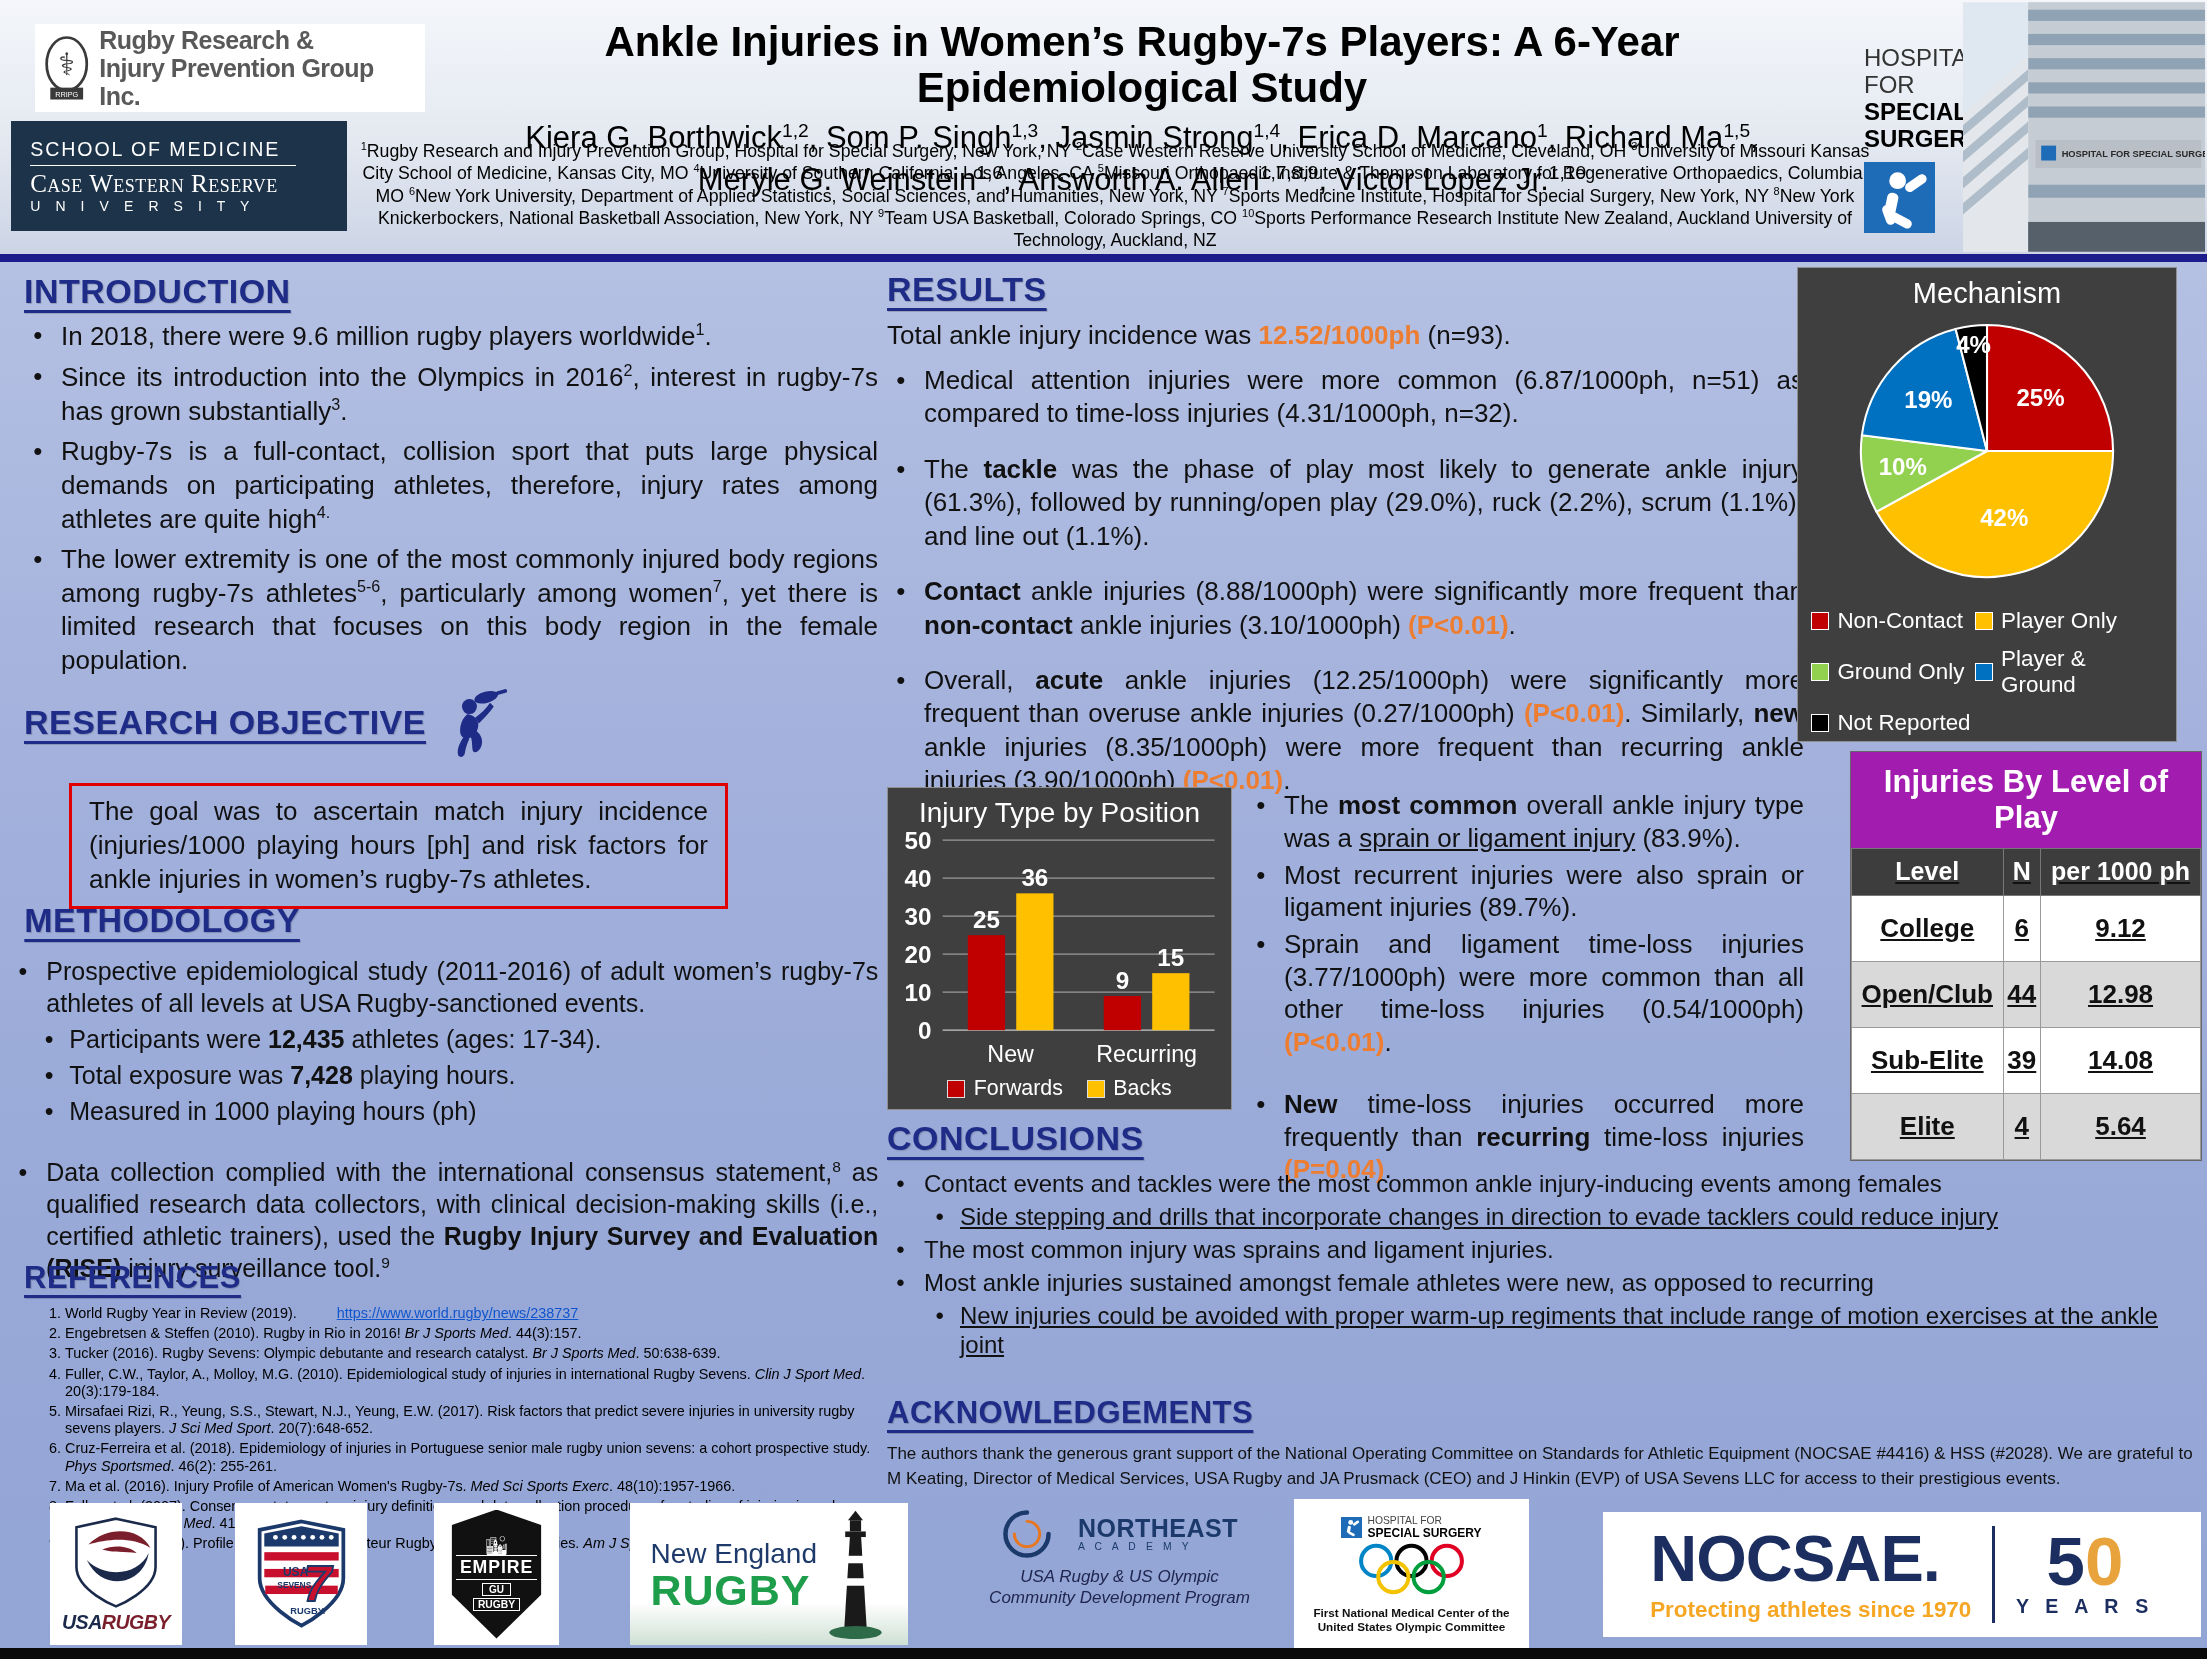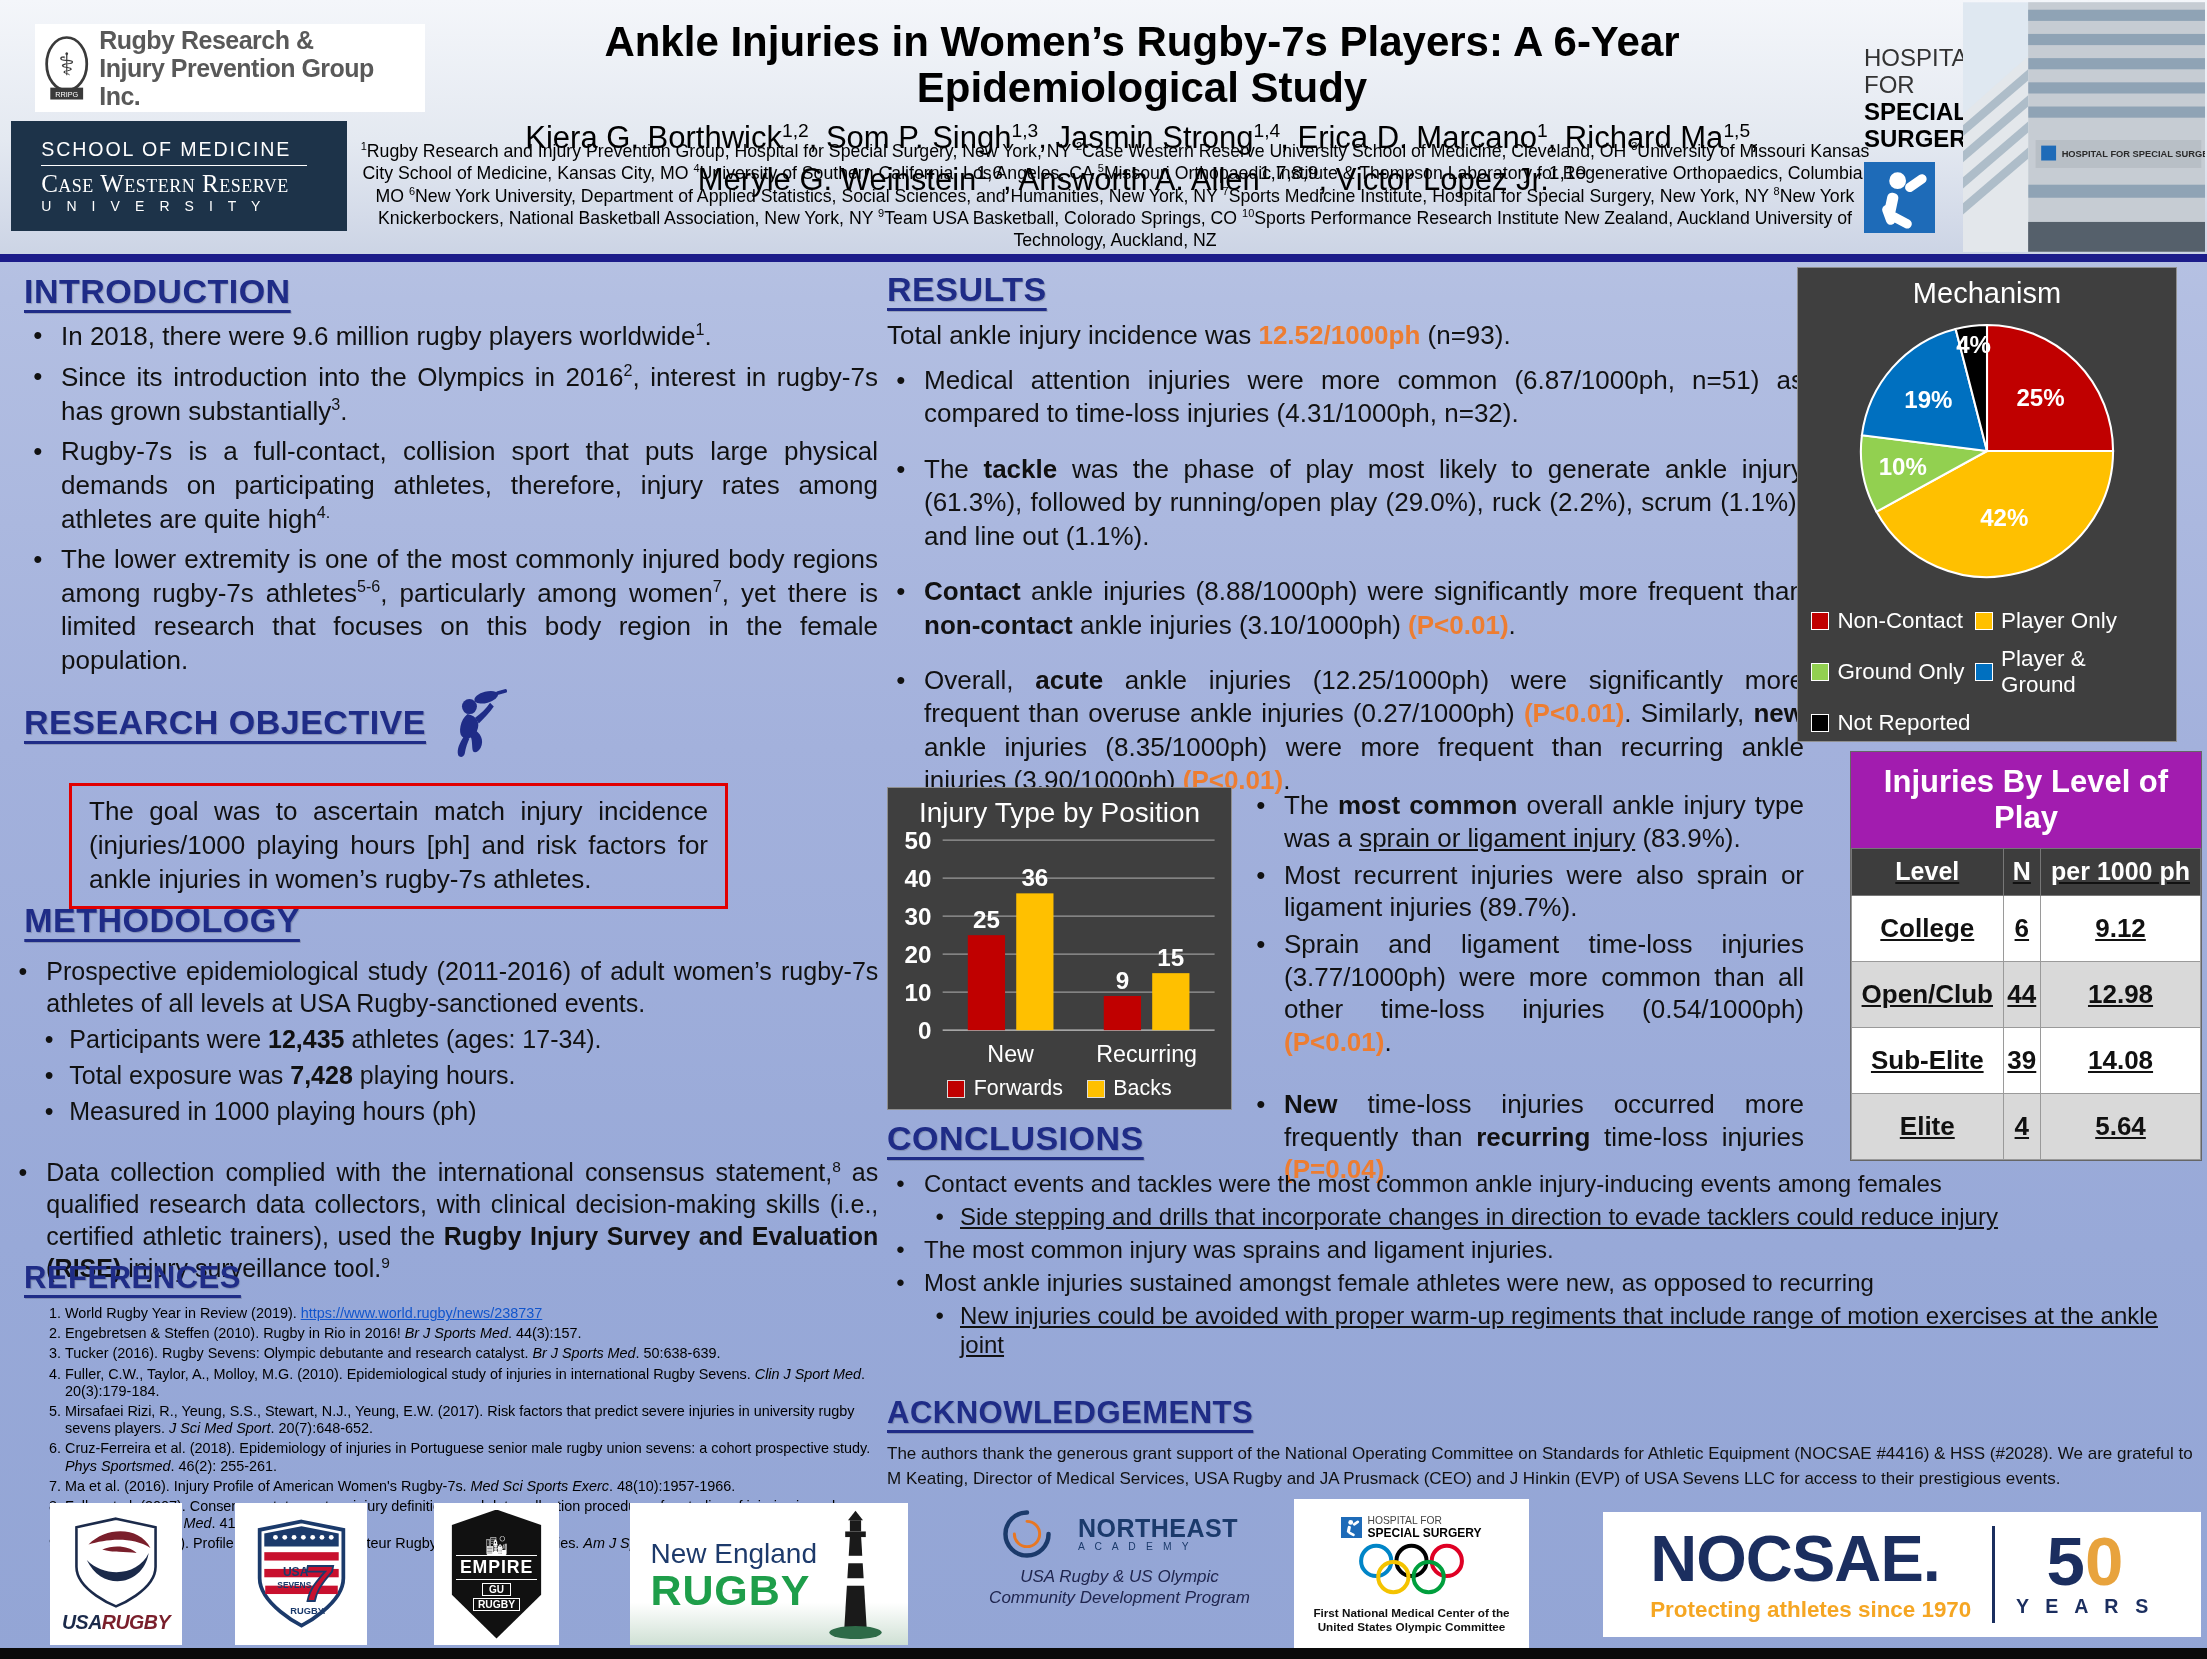--- a/index.html
+++ b/index.html
@@ -7,21 +7,21 @@
   #poster{position:relative;width:2208px;height:1659px;overflow:hidden;
     background:linear-gradient(180deg,#c6cee4 0%,#b3bfe2 18%,#a3b1dc 45%,#98a9d8 75%,#93a5d5 100%);}
   
   #header{position:absolute;left:0;top:0;width:2208px;height:254px;
     background:linear-gradient(180deg,#f4f6fa 0%,#e4e9f1 55%,#ccd4e5 100%);}
   #header-rule{position:absolute;left:0;top:254px;width:2208px;height:8.4px;background:#1c1c8a;}
   .logo-rripg{position:absolute;left:35px;top:24px;width:390px;height:88px;background:#fff;
     display:flex;align-items:center;gap:9.3px;padding:0 7.5px;box-sizing:border-box;}
   .rripg-text{color:#595959;font-weight:bold;font-size:25px;line-height:1.12;letter-spacing:-0.5px;}
   .logo-cwru{position:absolute;left:11.2px;top:121px;width:336px;height:110px;background:#1d3349;color:#fff;
-    display:flex;flex-direction:column;justify-content:center;padding-left:30px;box-sizing:border-box;}
+    display:flex;flex-direction:column;justify-content:center;padding-left:19px;box-sizing:border-box;}
   .cwru1{font-size:19.6px;letter-spacing:1.9px;border-bottom:1.9px solid #fff;display:inline-block;width:266px;padding-bottom:3.7px;margin-bottom:3.7px;}
   .cwru2{font-family:"Liberation Serif","DejaVu Serif",serif;font-size:25px;letter-spacing:0.5px;}
   .cwru3{font-size:14px;letter-spacing:5.6px;}
   .title-block{position:absolute;left:438px;top:18.6px;width:1408px;text-align:center;}
   .title-block h1{margin:0 0 7.5px 0;font-size:42px;line-height:1.1;color:#000;}
   .authors{font-size:31px;line-height:1.32;color:#000;}
   .affiliations{position:absolute;left:347px;top:140px;width:1536px;text-align:center;font-size:17.7px;line-height:1.26;color:#000;}
   .hss-block{position:absolute;left:1864px;top:45px;width:103px;}
   .hss-line{font-size:24px;line-height:1.12;color:#333;}
   .hss-line.b{font-weight:bold;color:#000;}
@@ -46,21 +46,21 @@
   #sec-method{position:absolute;left:9.3px;top:901px;width:869px;}
   #sec-method .inner{padding-left:15px;}
   #sec-method ul.blt>li{font-size:25px;line-height:1.28;}
   ul.sub{list-style:none;margin:3.7px 0 0 0;padding:0 0 0 28px;}
   ul.sub>li{position:relative;padding-left:32px;font-size:25px;line-height:1.3;margin-bottom:3.7px;}
   ul.sub>li::before{content:"•";position:absolute;left:7.5px;top:0;}
   #method-b2{margin-top:28px;}
   #sec-references{position:absolute;left:24px;top:1260px;width:861px;}
   ol.refs{margin:9.3px 0 0 0;padding-left:41px;font-size:14.4px;line-height:1.2;color:#000;}
   ol.refs li{margin-bottom:2.8px;}
-  .reflink{color:#1155cc;text-decoration:underline;}
+  .reflink{color:#1155cc;text-decoration:underline;margin-left:36px;}
   
   #sec-results{position:absolute;left:887px;top:270px;width:917px;}
   #results-intro{font-size:26px;margin:11.2px 0 13px 0;}
   #sec-results ul.blt>li{margin-bottom:22.4px;}
   .org{color:#ed7d31;}
   #side-bullets{position:absolute;left:1247px;top:789px;width:557px;}
   #side-bullets ul.blt>li{font-size:26px;line-height:1.25;margin-bottom:4.7px;}
   #side-bullets ul.blt>li:last-child{margin-top:30px;}
   #sec-conclusions{position:absolute;left:887px;top:1119px;width:1314px;}
   #sec-conclusions ul.blt{margin-top:11.2px;}

